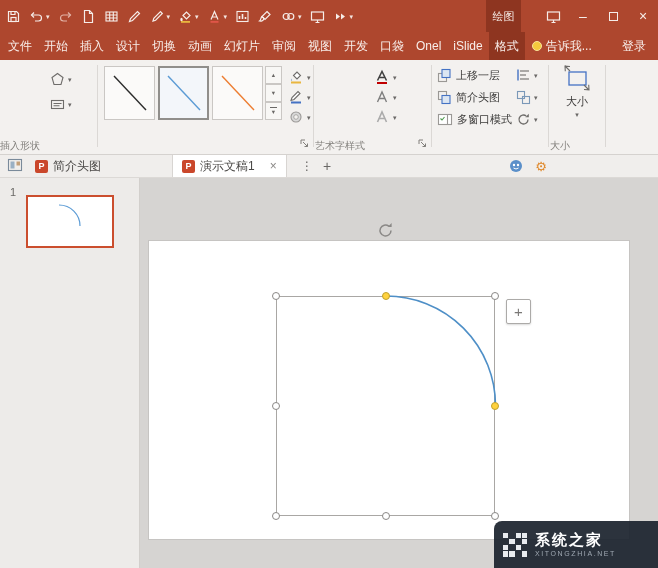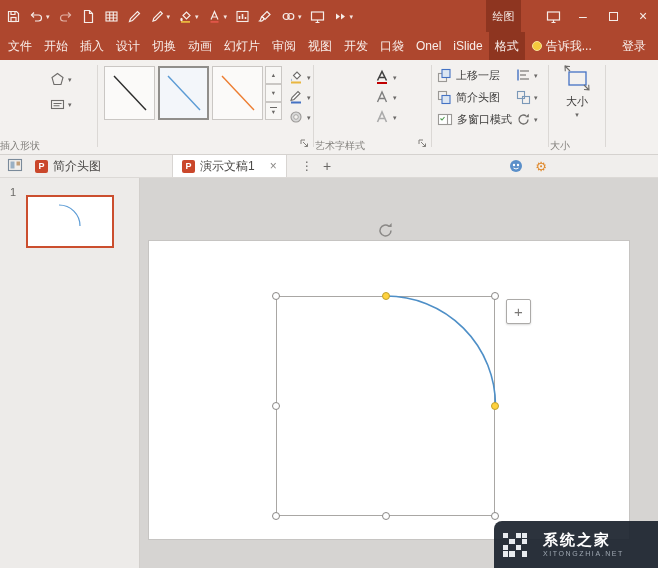--- a/index.html
+++ b/index.html
@@ -69,21 +69,21 @@
      transform:translate(-50%,-50%)}
   .h.y{background:#FFD23E;border-color:#C0A12E}
   #rotate{position:absolute;left:377px;top:221px;width:18px;height:18px}
   #plusbtn{position:absolute;left:506px;top:299px;width:25px;height:25px;background:#FFF;
            border:1px solid #ACAAA8;border-radius:2px;color:#7A7876;font-size:15px;
            display:flex;align-items:center;justify-content:center;box-shadow:0 1px 2px rgba(0,0,0,.15)}
   #arc-overlay{position:absolute;left:0;top:0;pointer-events:none}
 
   
   #watermark{position:absolute;right:0;bottom:0;width:164px;height:47px;background:rgba(28,36,46,.93);
-             border-top-left-radius:8px;display:flex;align-items:center;gap:16px;padding:0 9px}
+             border-top-left-radius:8px;display:flex;align-items:center;gap:8px;padding:0 9px}
   .wm-grid{width:24px;height:24px;display:grid;grid-template-columns:repeat(4,1fr);grid-auto-rows:1fr;gap:1px;flex:0 0 auto}
   .wm-grid i{background:#E8EBEF}
   .wm-grid i.d{background:transparent}
   .wm-text{display:flex;flex-direction:column;line-height:1.25}
   .wm-title{font-size:15px;font-weight:700;color:#FFF;letter-spacing:2px;white-space:nowrap}
   .wm-sub{font-size:7px;color:#9FA8B2;letter-spacing:1.6px;white-space:nowrap}
 </style>
 </head>
 <body>
 

